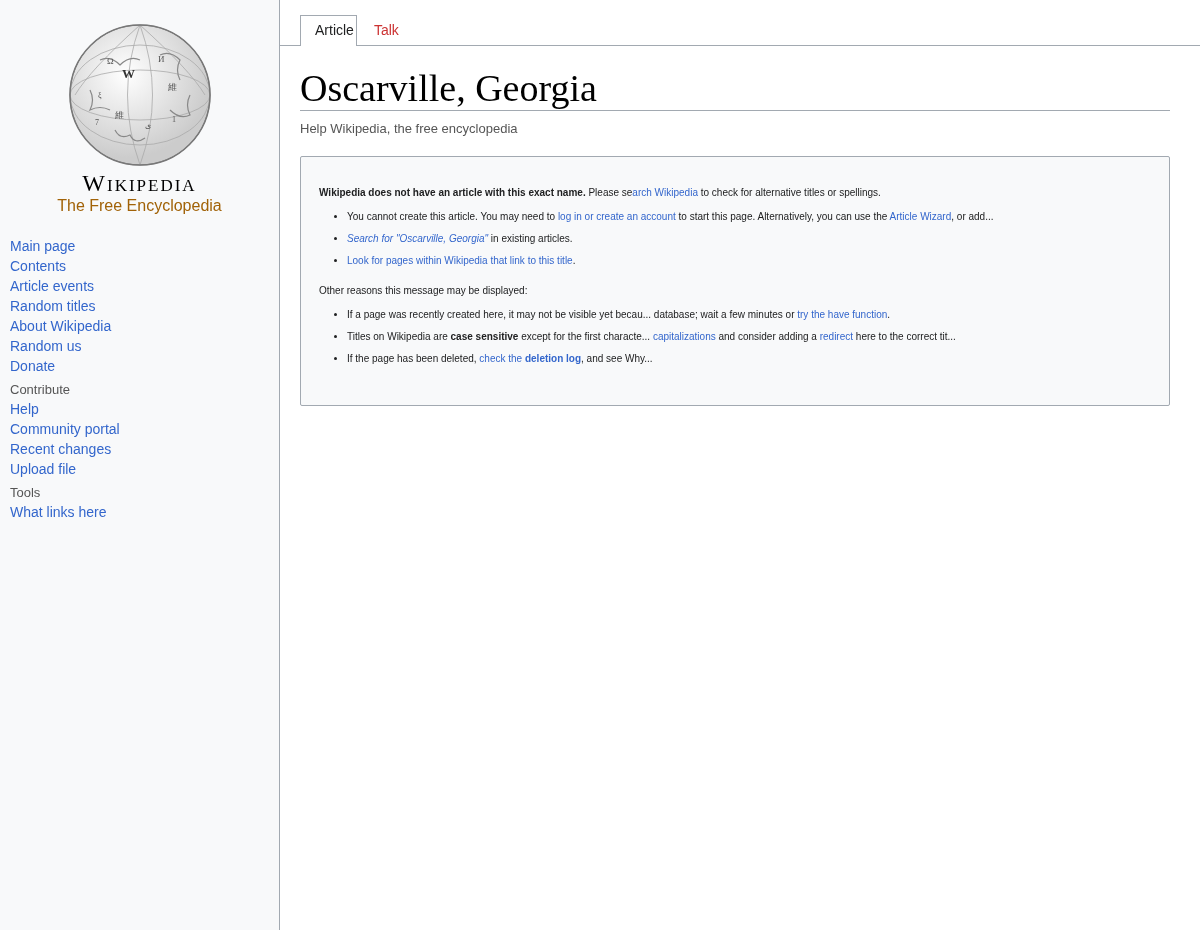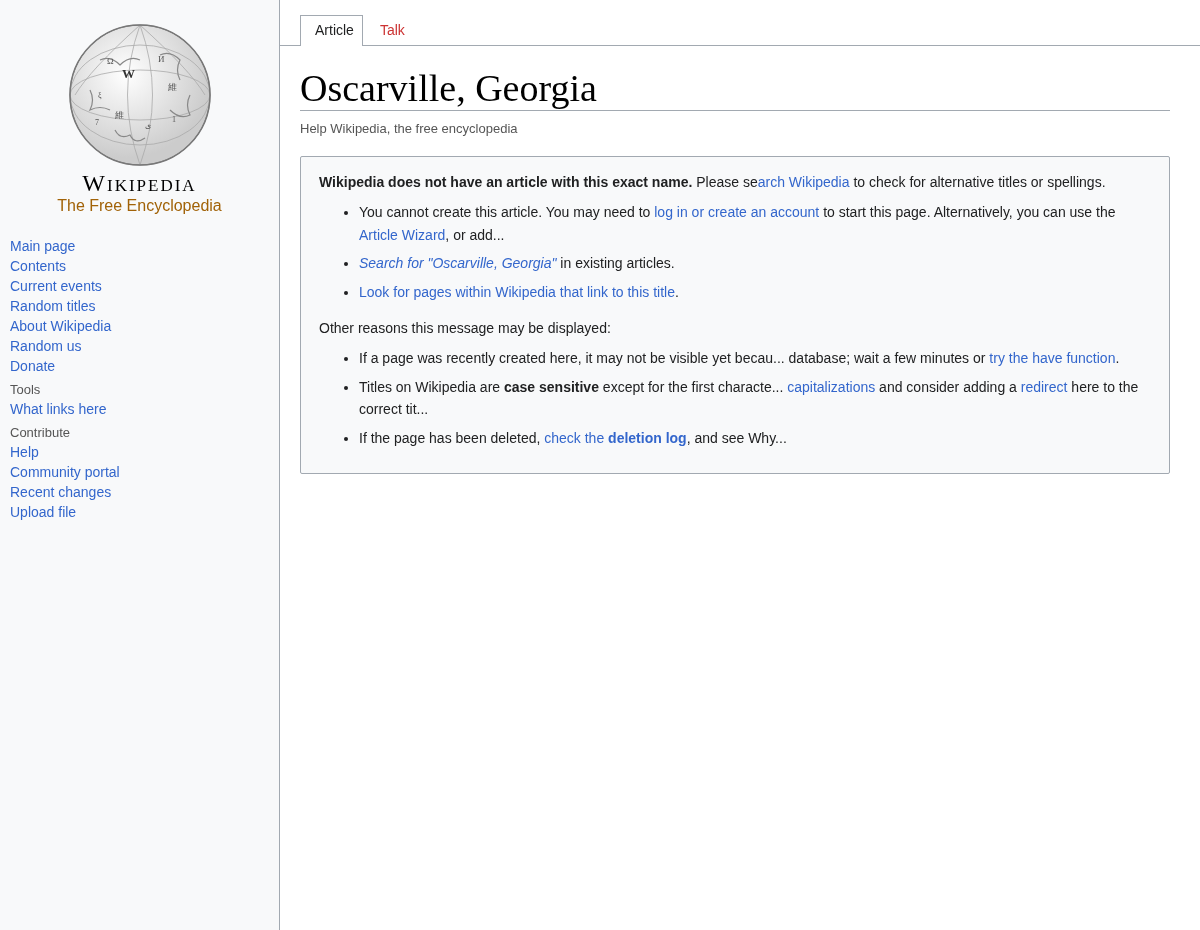--- a/index.html
+++ b/index.html
@@ -80,21 +80,21 @@
     }
     
     #tabs {
       display: flex;
       border-bottom: 1px solid #a2a9b1;
       padding-top: 14px;
       padding-left: 20px;
       background: #fff;
     }
     .tab {
-      padding: 6px 8px 8px 14px;
+      padding: 6px 2px 8px 14px;
       margin-right: 2px;
       font-family: sans-serif;
       font-size: 14px;
       cursor: pointer;
       text-decoration: none;
       color: #3366cc;
       border: 1px solid transparent;
       border-bottom: none;
       position: relative;
       bottom: -1px;
@@ -125,31 +125,31 @@
     #article-subtitle {
       font-family: sans-serif;
       font-size: 13px;
       color: #555;
       margin-bottom: 20px;
     }
     
     .notice-box {
       border: 1px solid #a2a9b1;
       background: #f8f9fa;
-      padding: 14px 18px;
+      padding: 28px 18px;
       border-radius: 2px;
       font-family: sans-serif;
-      font-size: 14px;
+      font-size: 10px;
       line-height: 1.6;
     }
     .notice-box p {
       margin-bottom: 8px;
     }
     .notice-box ul {
-      margin-left: 40px;
+      margin-left: 28px;
       margin-bottom: 10px;
     }
     .notice-box ul li {
       margin-bottom: 6px;
     }
     .notice-box .section-heading {
       font-weight: normal;
       margin-top: 14px;
       margin-bottom: 8px;
       display: block;
@@ -208,44 +208,44 @@
       <circle cx="80" cy="85" r="70" fill="none" stroke="#777" stroke-width="1.5"></circle>
     </svg>
     <div id="wiki-title">Wikipedia</div>
     <div id="wiki-subtitle">The Free Encyclopedia</div>
   </div>
 
   <div class="sidebar-section">
     <ul class="sidebar-nav-list">
       <li><a href="#">Main page</a></li>
       <li><a href="#">Contents</a></li>
-      <li><a href="#">Current events</a></li>
+      <li><a href="#">Article events</a></li>
       <li><a href="#">Random titles</a></li>
       <li><a href="#">About Wikipedia</a></li>
       <li><a href="#">Random us</a></li>
       <li><a href="#">Donate</a></li>
-    </ul>
-  </div>
-
-  <div class="sidebar-section">
-    <div class="sidebar-section-title">Tools</div>
-    <ul class="sidebar-nav-list">
-      <li><a href="#">What links here</a></li>
     </ul>
   </div>
 
   <div class="sidebar-section">
     <div class="sidebar-section-title">Contribute</div>
     <ul class="sidebar-nav-list">
       <li><a href="#">Help</a></li>
       <li><a href="#">Community portal</a></li>
       <li><a href="#">Recent changes</a></li>
       <li><a href="#">Upload file</a></li>
     </ul>
   </div>
+
+  <div class="sidebar-section">
+    <div class="sidebar-section-title">Tools</div>
+    <ul class="sidebar-nav-list">
+      <li><a href="#">What links here</a></li>
+    </ul>
+  </div>
 </div>
 
 <div id="main">
 
   <div id="tabs">
     <a class="tab active" href="#">Article</a>
     <a class="tab talk" href="#">Talk</a>
   </div>
 
   <div id="content">

